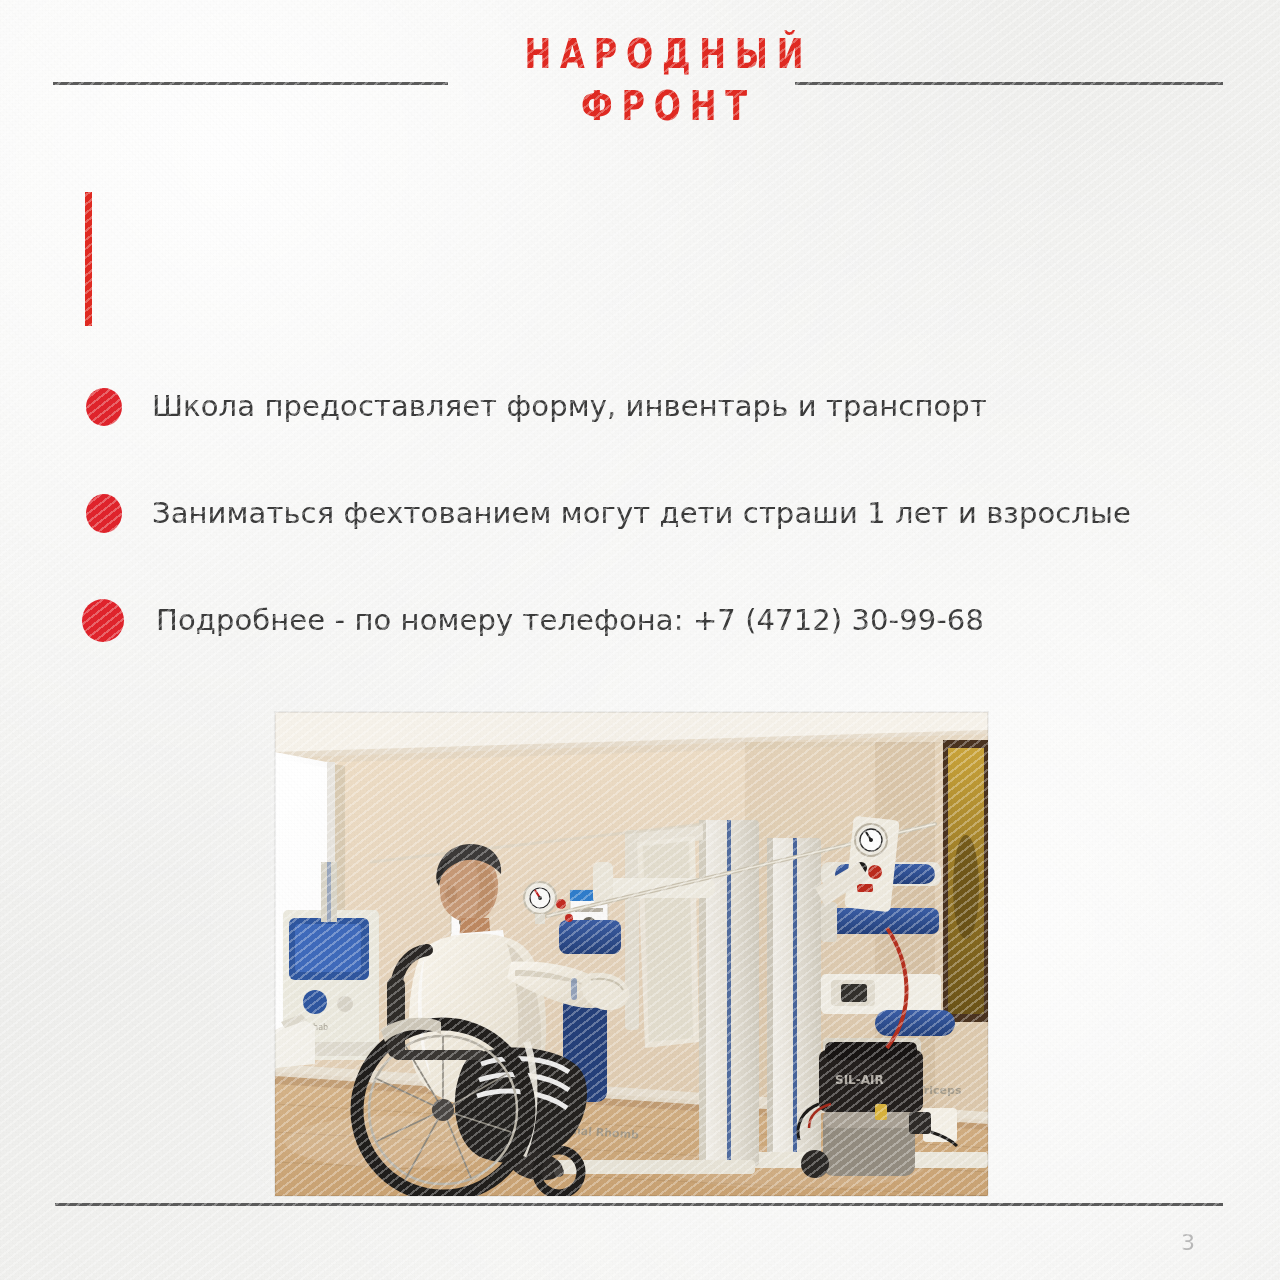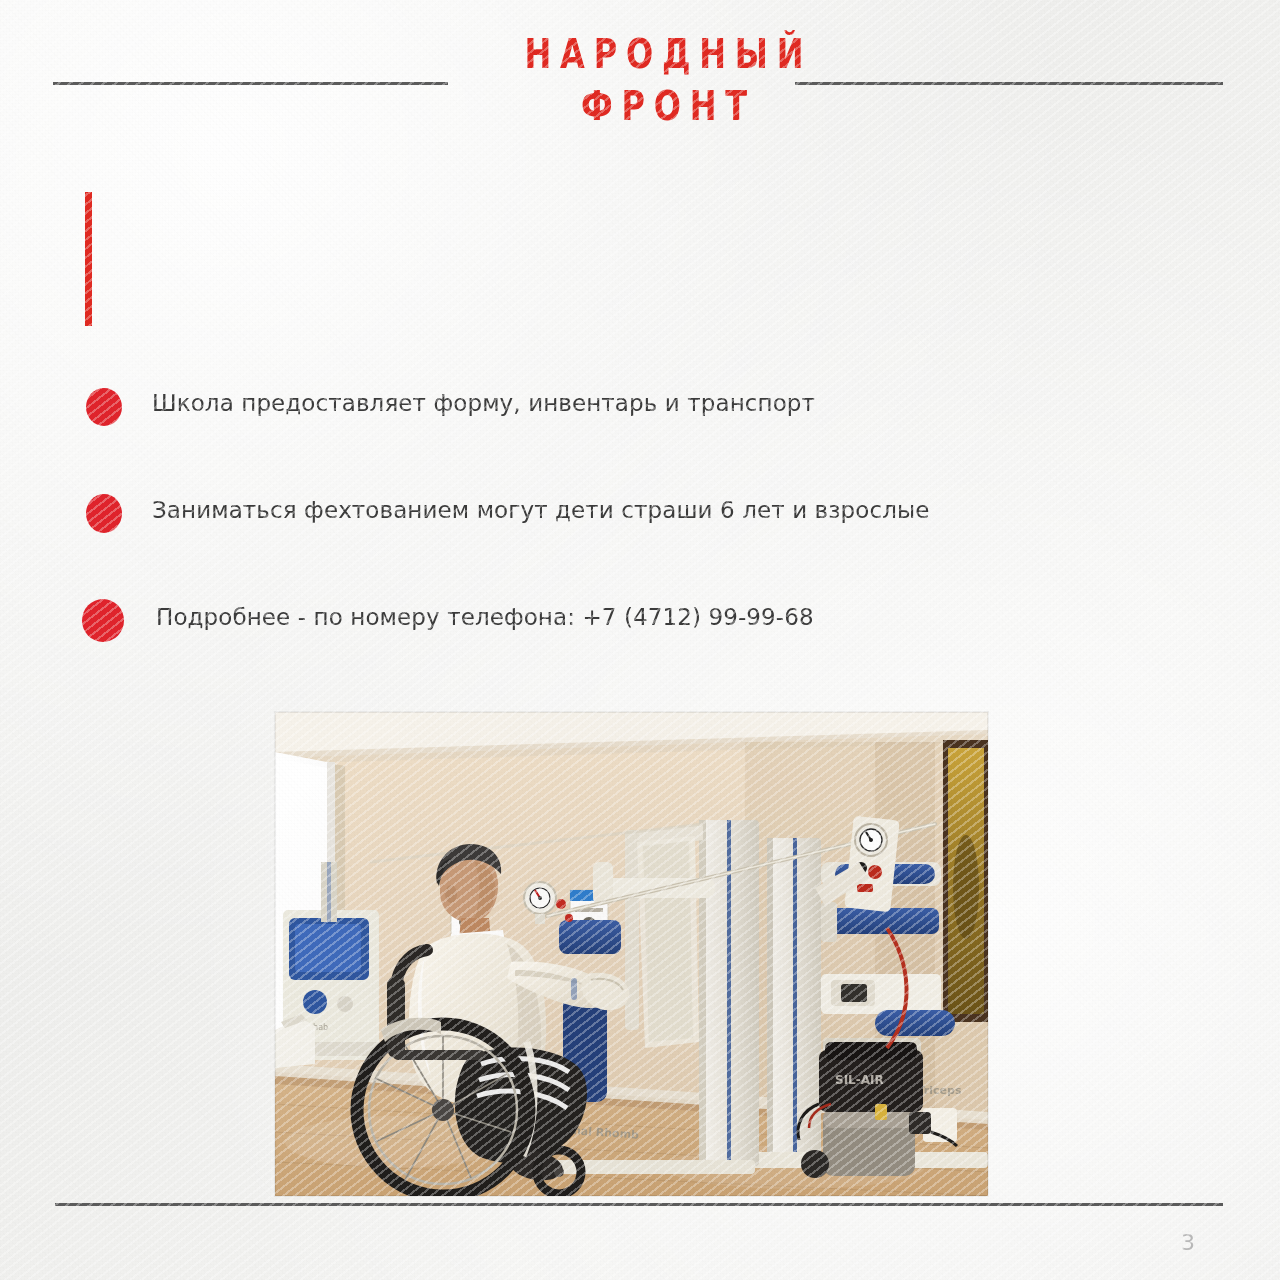--- a/index.html
+++ b/index.html
@@ -137,21 +137,21 @@
   .bullet-dot {
     position: absolute;
     background: #e0242c;
     border-radius: 50%;
   }
   .bullet-label {
     position: absolute;
     color: #3b3b3b;
     font-family: "DejaVu Sans", "Liberation Sans", sans-serif;
     font-weight: 400;
-    font-size: 23px;
+    font-size: 29px;
     line-height: 1;
     letter-spacing: 0.1px;
     white-space: nowrap;
   }
   
   #bullet-row-0 .bullet-dot   { left: 86px; top: 20px;  width: 36px; height: 38px; }
   #bullet-row-0 .bullet-label { left: 152px; top: 24px; }
   
   #bullet-row-1 .bullet-dot   { left: 86px; top: 19px;  width: 36px; height: 39px; }
   #bullet-row-1 .bullet-label { left: 152px; top: 24px; }
@@ -215,26 +215,26 @@
 
   <div id="bullets">
 
     <div class="bullet-row" id="bullet-row-0">
       <span class="bullet-dot"></span>
       <span class="bullet-label">Школа предоставляет форму, инвентарь и транспорт</span>
     </div>
 
     <div class="bullet-row" id="bullet-row-1">
       <span class="bullet-dot"></span>
-      <span class="bullet-label">Заниматься фехтованием могут дети страши 6 лет и взрослые</span>
+      <span class="bullet-label">Заниматься фехтованием могут дети страши 1 лет и взрослые</span>
     </div>
 
     <div class="bullet-row" id="bullet-row-2">
       <span class="bullet-dot"></span>
-      <span class="bullet-label"> Подробнее -  по номеру телефона: +7 (4712) 99-99-68</span>
+      <span class="bullet-label"> Подробнее -  по номеру телефона: +7 (4712) 30-99-68</span>
     </div>
 
   </div>
 
   <div id="photo-frame">
     <svg id="photo-svg" viewBox="0 0 713 484" preserveAspectRatio="xMidYMid slice">
       <defs>
         <linearGradient id="wallG" x1="0" y1="0" x2="0" y2="1">
           <stop offset="0%" stop-color="#efdfc8"></stop>
           <stop offset="55%" stop-color="#e7d5bd"></stop>

